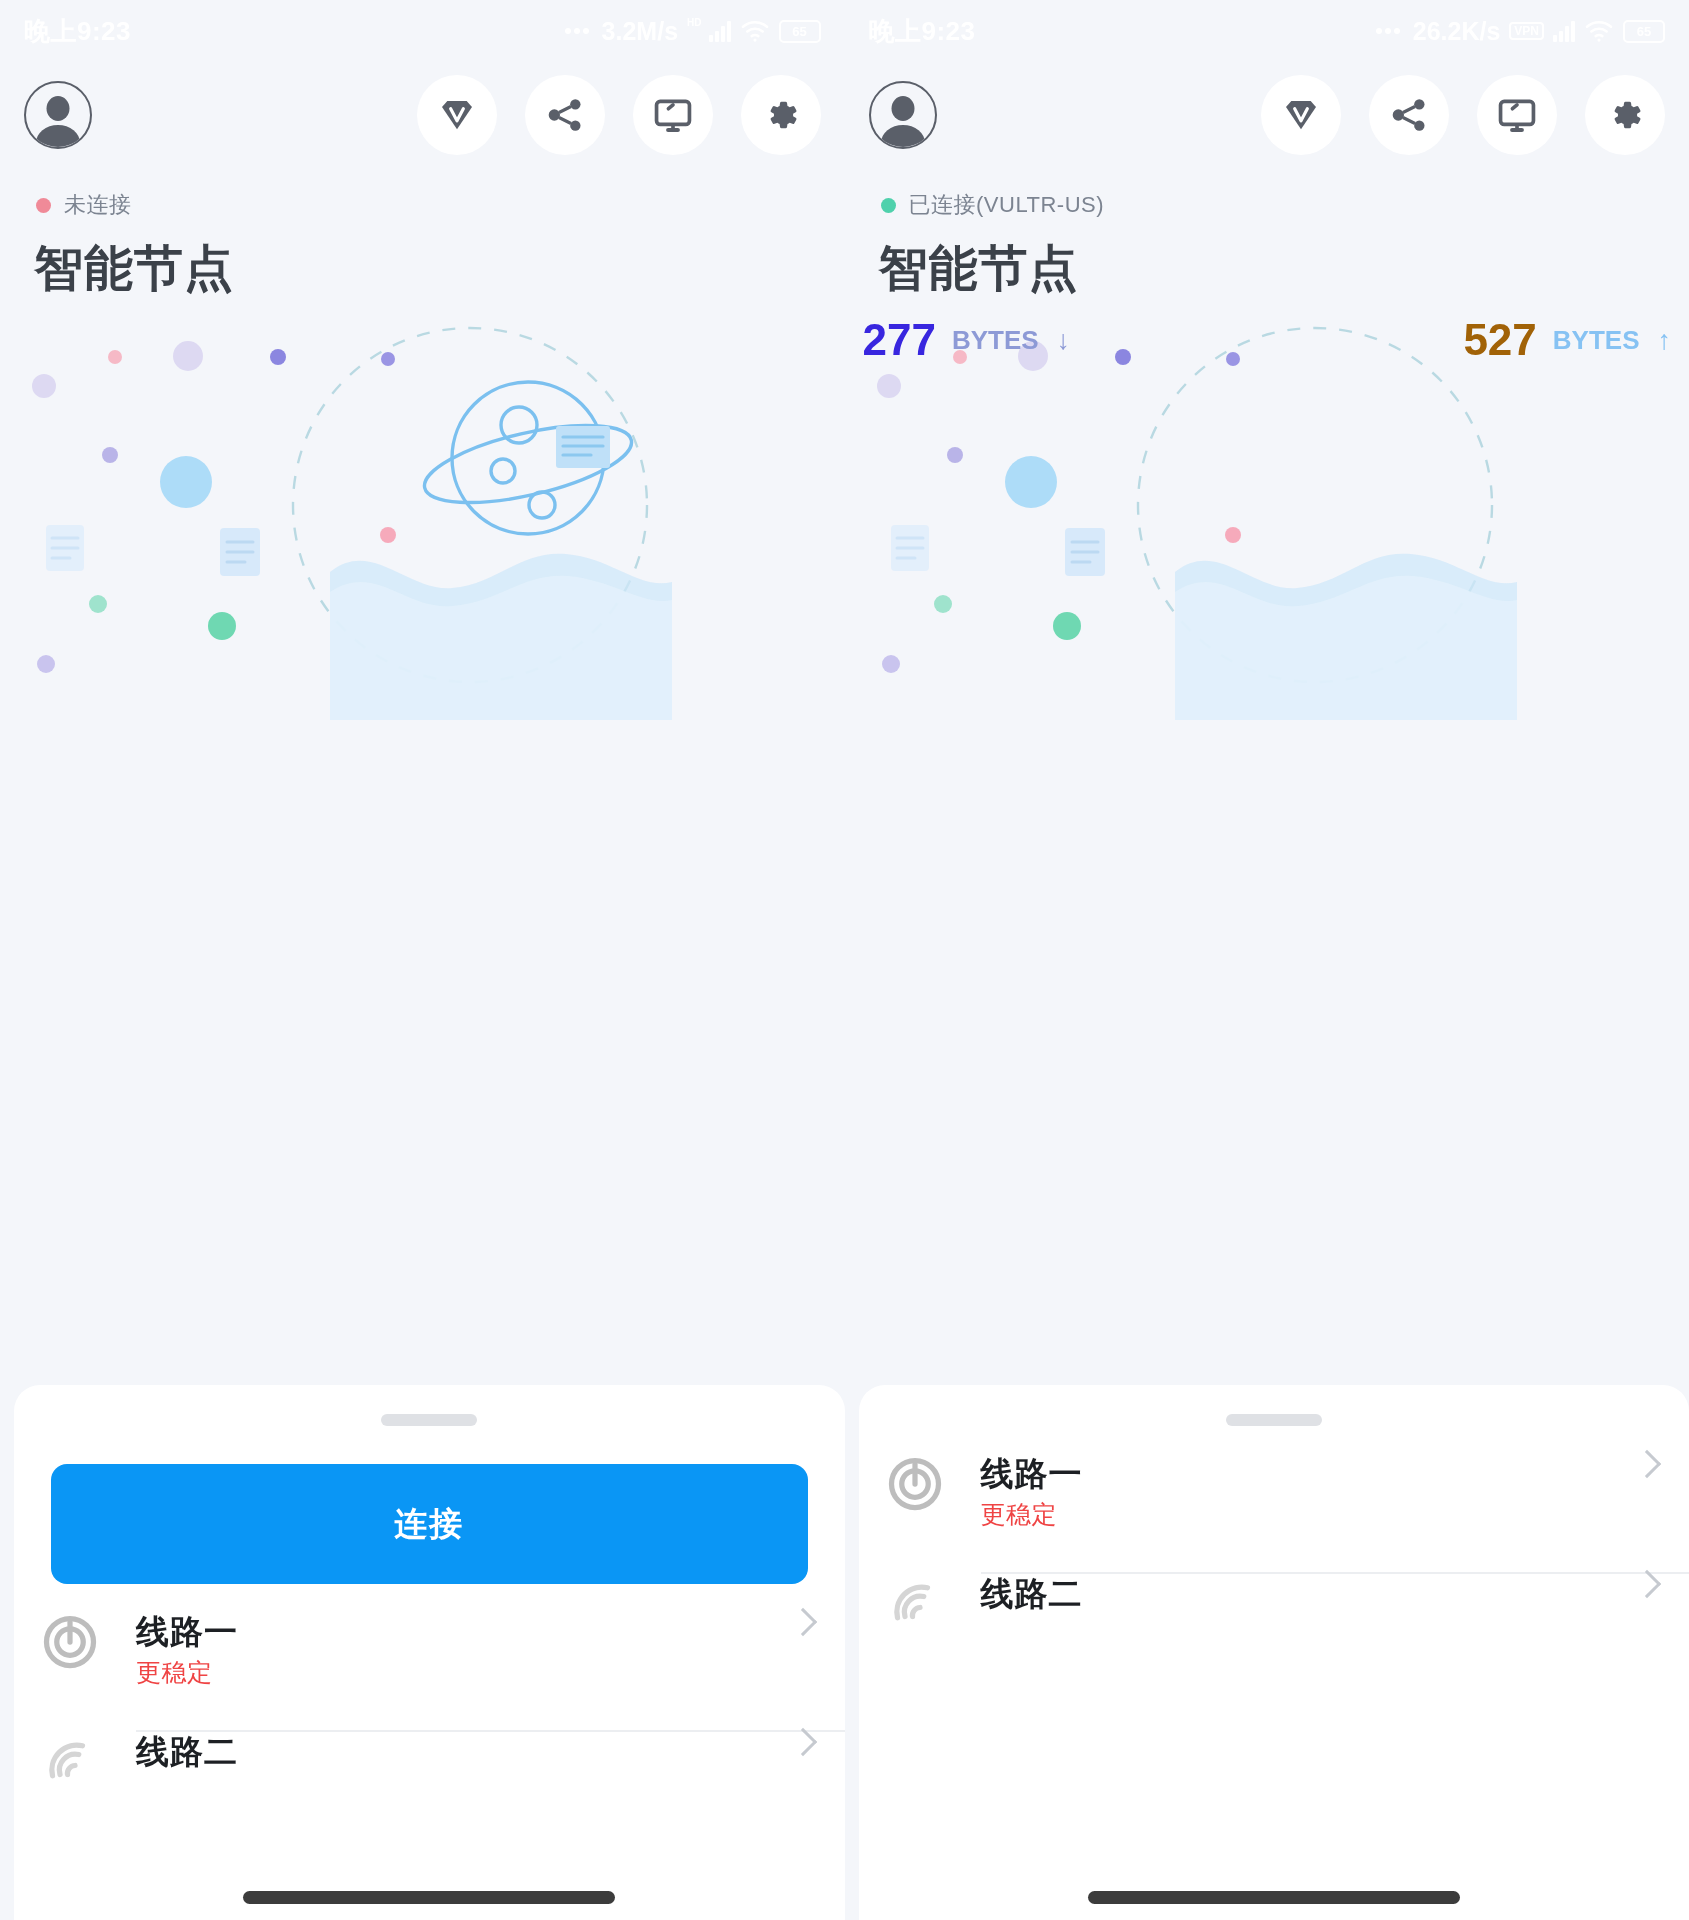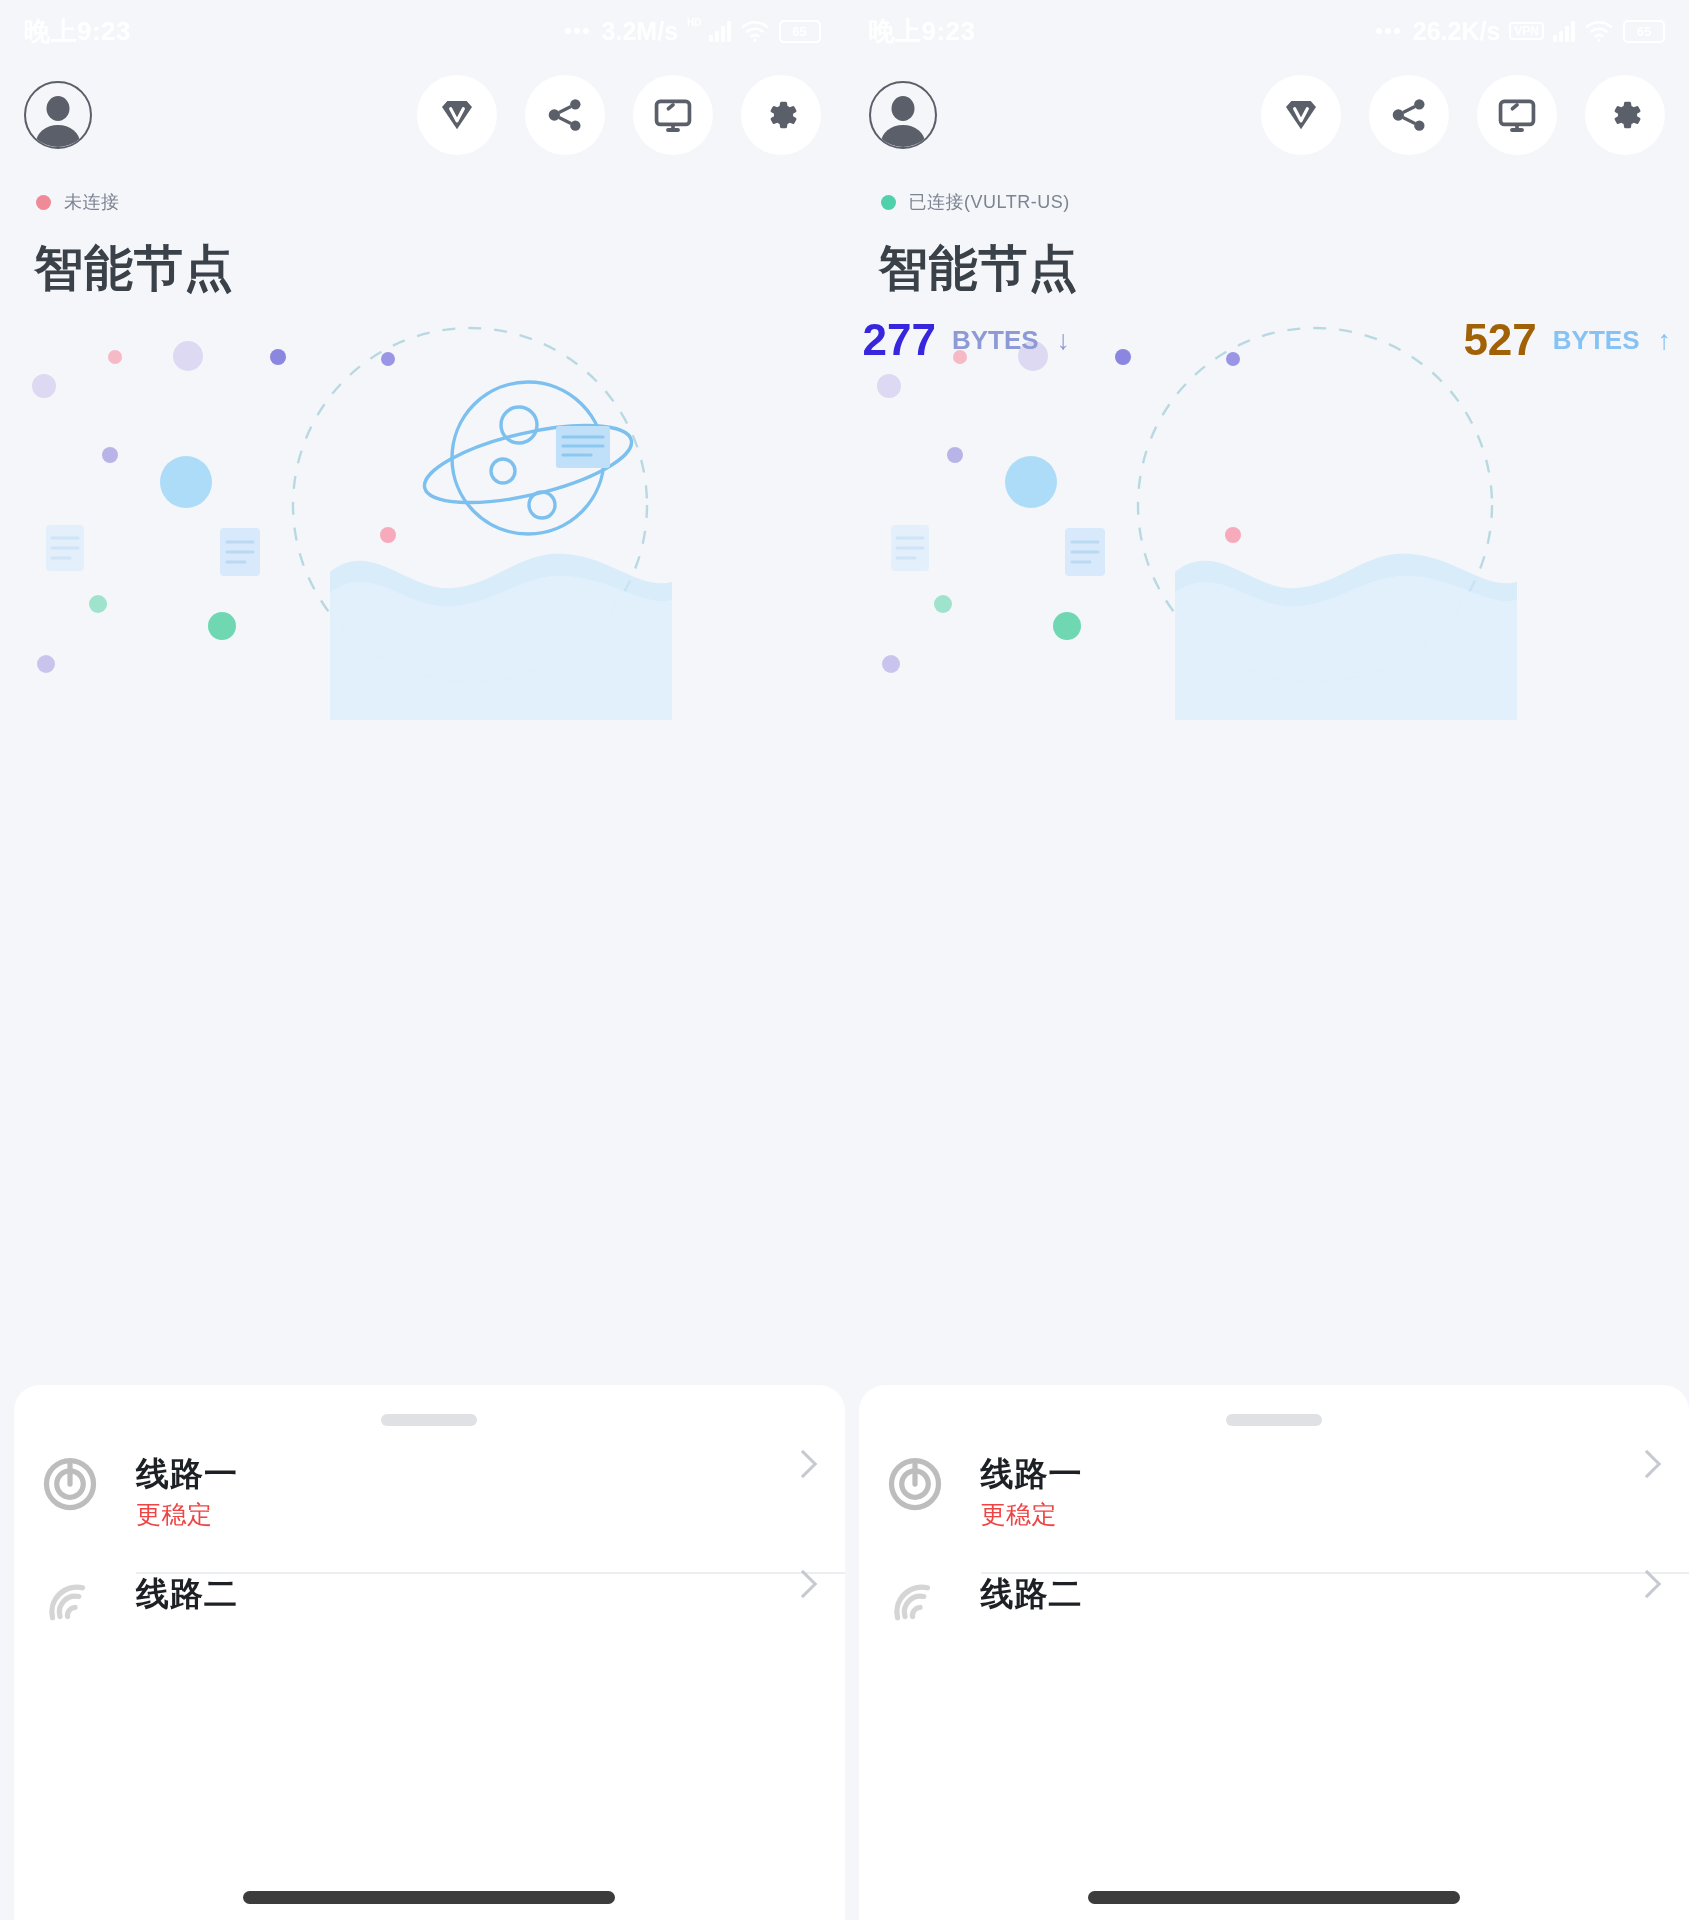--- a/index.html
+++ b/index.html
@@ -61,21 +61,21 @@
     width: 80px; height: 80px; border-radius: 50%; background: #ffffff;
     display: flex; align-items: center; justify-content: center; flex: none;
     margin-left: 28px;
   }
   .circ-btn svg { display: block; }
 
   
   .conn-status {
     position: absolute; top: 190px; left: 36px;
     display: flex; align-items: center; gap: 13px;
-    font-size: 18px; color: #7c8491; letter-spacing: .5px;
+    font-size: 22px; color: #7c8491; letter-spacing: .5px;
   }
   .dot { width: 15px; height: 15px; border-radius: 50%; flex: none; }
   .title {
     position: absolute; top: 236px; left: 34px;
     font-size: 49px; font-weight: 700; color: #3b4149; letter-spacing: 1px;
   }
 
   
   .bytes-row {
     position: absolute; top: 318px; left: 0; right: 0; height: 56px;
@@ -256,20 +256,21 @@
           <rect x="88" y="-32" width="54" height="42" rx="3" fill="#bfe0f8"></rect>
           <path d="M95 -21 h40 M95 -12 h40 M95 -3 h28" stroke="#8cc8ef" stroke-width="3.2" stroke-linecap="round"></path>
         </g>
         <path d="M330 272 C372 238 408 292 452 288 C498 284 520 250 566 254 C612 258 640 290 672 282 L672 420 L330 420 Z" fill="#cfe8fa" opacity=".72"></path>
         <path d="M330 292 C376 262 404 310 452 306 C500 302 524 272 568 276 C614 280 642 306 672 300 L672 420 L330 420 Z" fill="#e3f1fc" opacity=".85"></path>
       </svg>
     </div>
 
     <div class="sheet">
       <div class="grabber"></div>
+      <button class="action-btn connect">连接</button>
 
       <div class="list">
         <div class="row">
           <svg class="row-icon" viewBox="0 0 24 24">
             <circle cx="12" cy="12" r="9.4" fill="none" stroke="#bdbdbd" stroke-width="2.1"></circle>
             <circle cx="12" cy="12" r="5.3" fill="none" stroke="#bdbdbd" stroke-width="2.1"></circle>
             <path d="M12 4.2 V12" stroke="#bdbdbd" stroke-width="2.1" stroke-linecap="round"></path>
           </svg>
           <div class="row-txt">
             <div class="r1">线路一</div>

